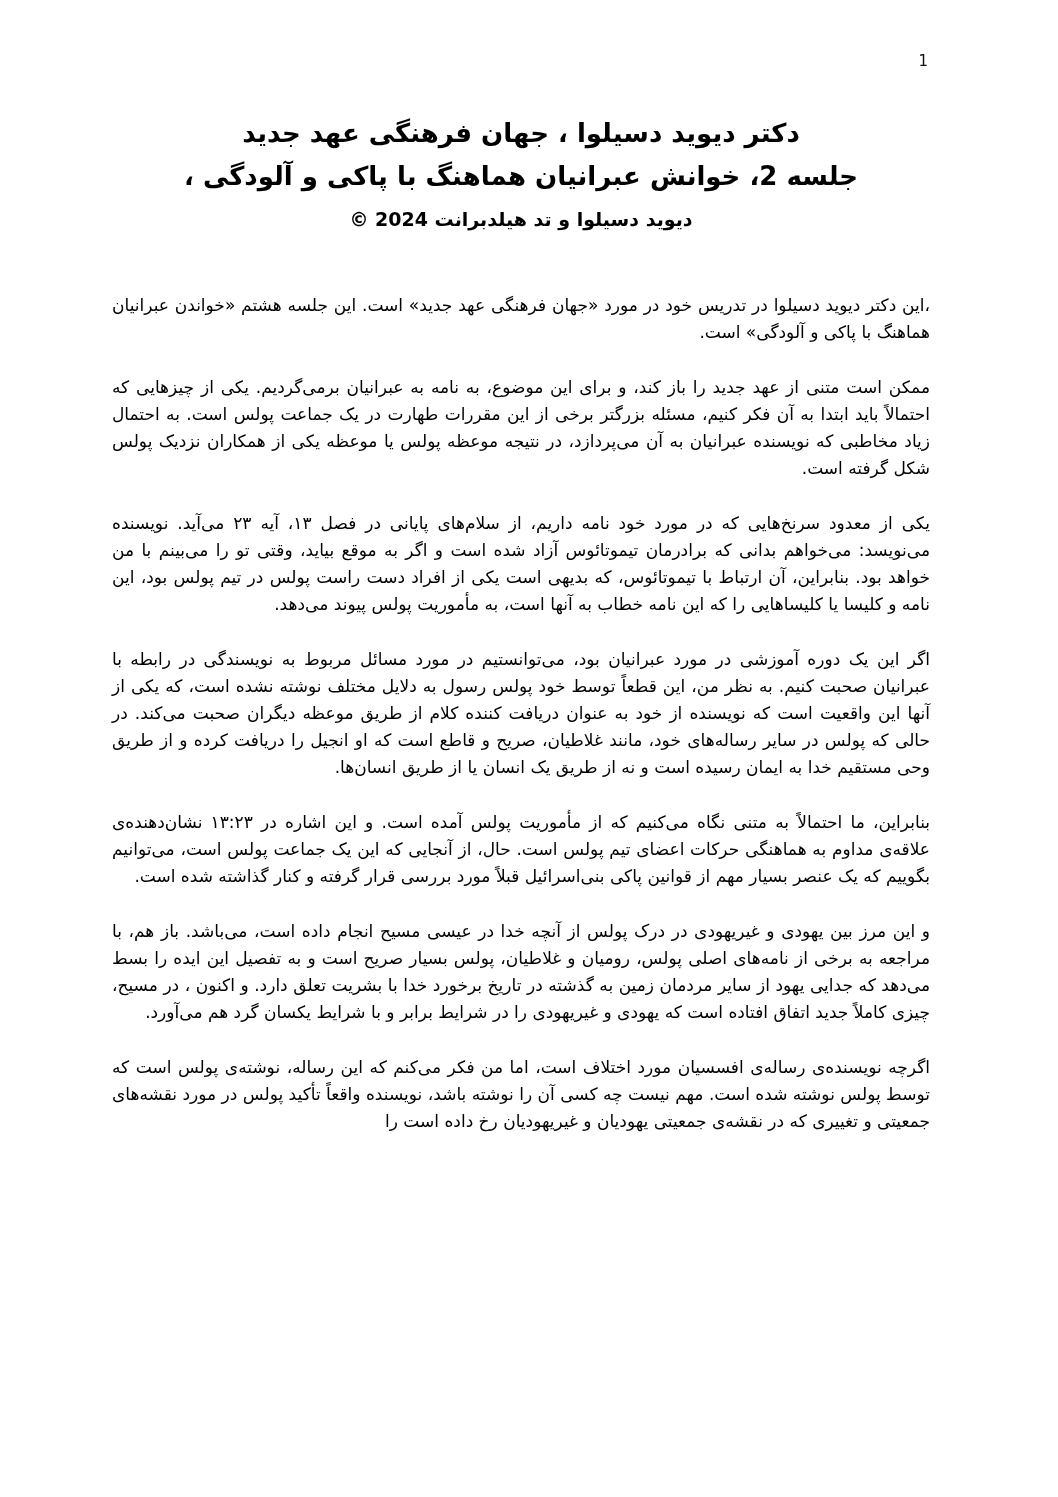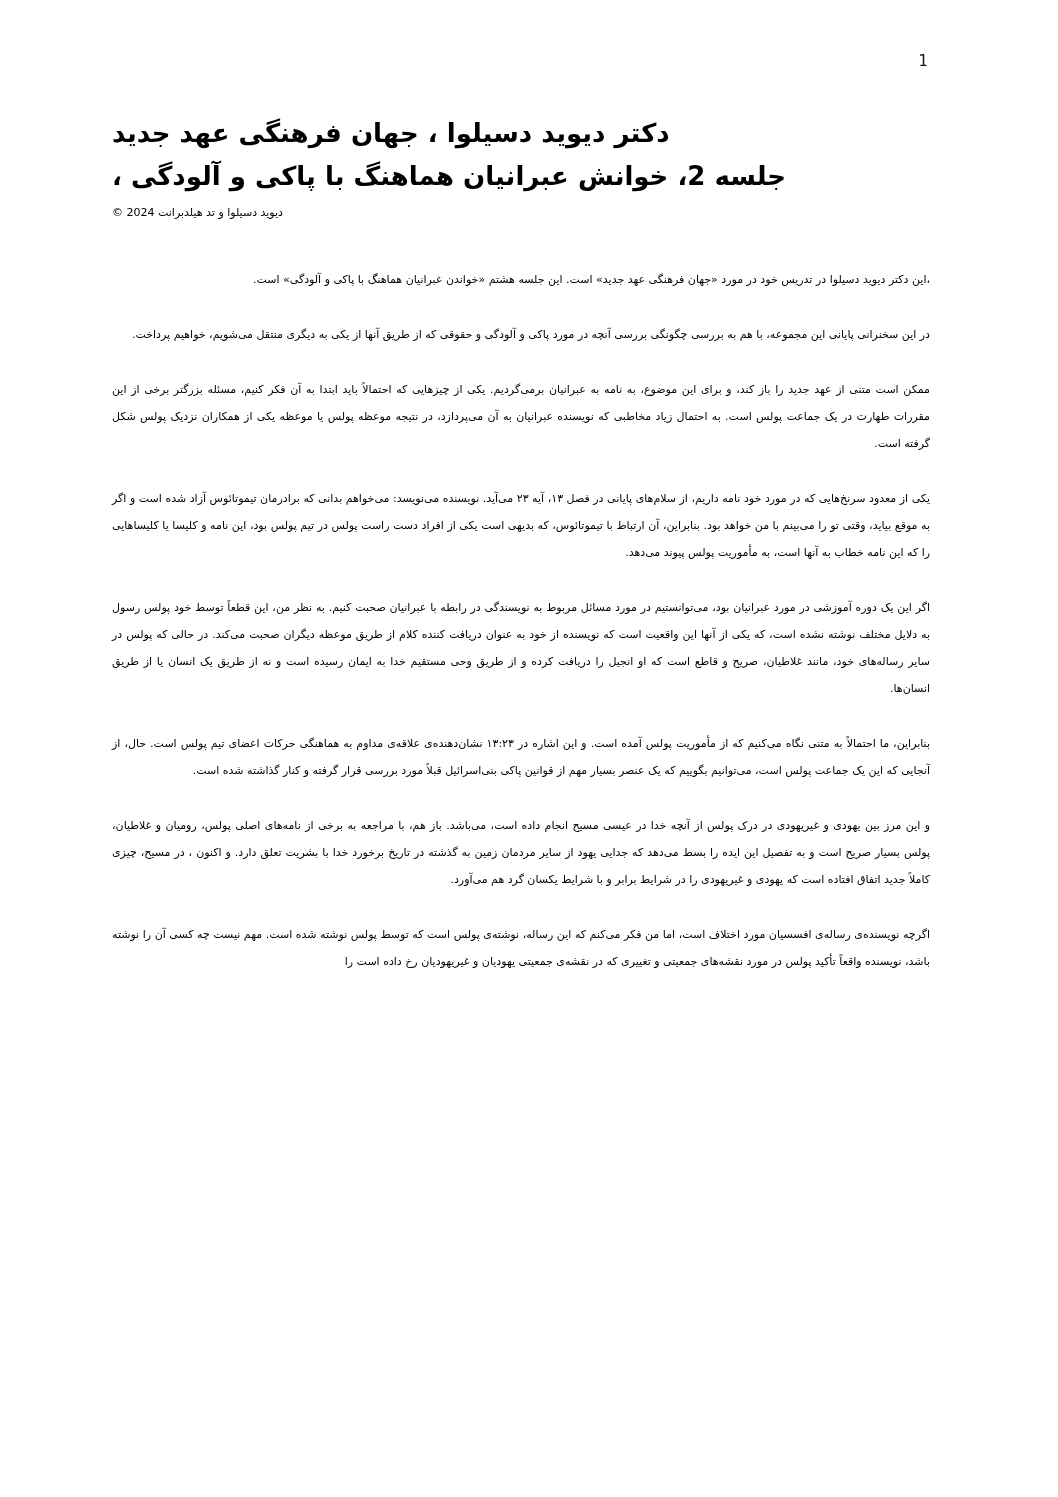--- a/index.html
+++ b/index.html
@@ -22,41 +22,41 @@
   .page-number {
     position: absolute;
     top: 52px;
     right: 130px;
     font-size: 15px;
     color: #111;
     direction: ltr;
   }
   .title-block {
     margin-top: 62px;
-    text-align: left;
+    text-align: center;
     direction: rtl;
   }
   .title-line {
     font-size: 26px;
     font-weight: bold;
     line-height: 1.65;
     margin: 0;
   }
   .copyright-line {
-    font-size: 11px;
-    font-weight: normal;
+    font-size: 19px;
+    font-weight: bold;
     line-height: 1.6;
     margin-top: 6px;
     direction: rtl;
   }
   .body-text {
-    margin-top: 45px;
+    margin-top: 58px;
     direction: rtl;
     text-align: justify;
-    font-size: 11px;
+    font-size: 17px;
     line-height: 27px;
   }
   .body-text p {
     margin: 0 0 28px 0;
   }
 </style>
 </head>
 <body>
 
 <div class="page">
@@ -64,21 +64,20 @@
   <div class="page-number">1</div>
 
   <div class="title-block">
     <h1 class="title-line">دکتر دیوید دسیلوا ، جهان فرهنگی عهد جدید</h1>
     <h1 class="title-line">جلسه 2، خوانش عبرانیان هماهنگ با پاکی و آلودگی ،</h1>
     <div class="copyright-line">دیوید دسیلوا و تد هیلدبرانت 2024 ©</div>
   </div>
 
   <div class="body-text">
     <p>،این دکتر دیوید دسیلوا در تدریس خود در مورد «جهان فرهنگی عهد جدید» است. این جلسه هشتم «خواندن عبرانیان هماهنگ با پاکی و آلودگی» است.</p>
-    <p>در این سخنرانی پایانی این مجموعه، با هم به بررسی چگونگی بررسی آنچه در مورد پاکی و آلودگی و حقوقی که از طریق آنها از یکی به دیگری منتقل می‌شویم، خواهیم پرداخت.</p>
     <p>ممکن است متنی از عهد جدید را باز کند، و برای این موضوع، به نامه به عبرانیان برمی‌گردیم. یکی از چیزهایی که احتمالاً باید ابتدا به آن فکر کنیم، مسئله بزرگتر برخی از این مقررات طهارت در یک جماعت پولس است. به احتمال زیاد مخاطبی که نویسنده عبرانیان به آن می‌پردازد، در نتیجه موعظه پولس یا موعظه یکی از همکاران نزدیک پولس شکل گرفته است.</p>
     <p>یکی از معدود سرنخ‌هایی که در مورد خود نامه داریم، از سلام‌های پایانی در فصل ۱۳، آیه ۲۳ می‌آید. نویسنده می‌نویسد: می‌خواهم بدانی که برادرمان تیموتائوس آزاد شده است و اگر به موقع بیاید، وقتی تو را می‌بینم با من خواهد بود. بنابراین، آن ارتباط با تیموتائوس، که بدیهی است یکی از افراد دست راست پولس در تیم پولس بود، این نامه و کلیسا یا کلیساهایی را که این نامه خطاب به آنها است، به مأموریت پولس پیوند می‌دهد.</p>
     <p>اگر این یک دوره آموزشی در مورد عبرانیان بود، می‌توانستیم در مورد مسائل مربوط به نویسندگی در رابطه با عبرانیان صحبت کنیم. به نظر من، این قطعاً توسط خود پولس رسول به دلایل مختلف نوشته نشده است، که یکی از آنها این واقعیت است که نویسنده از خود به عنوان دریافت کننده کلام از طریق موعظه دیگران صحبت می‌کند. در حالی که پولس در سایر رساله‌های خود، مانند غلاطیان، صریح و قاطع است که او انجیل را دریافت کرده و از طریق وحی مستقیم خدا به ایمان رسیده است و نه از طریق یک انسان یا از طریق انسان‌ها.</p>
     <p>بنابراین، ما احتمالاً به متنی نگاه می‌کنیم که از مأموریت پولس آمده است. و این اشاره در ۱۳:۲۳ نشان‌دهنده‌ی علاقه‌ی مداوم به هماهنگی حرکات اعضای تیم پولس است. حال، از آنجایی که این یک جماعت پولس است، می‌توانیم بگوییم که یک عنصر بسیار مهم از قوانین پاکی بنی‌اسرائیل قبلاً مورد بررسی قرار گرفته و کنار گذاشته شده است.</p>
     <p>و این مرز بین یهودی و غیریهودی در درک پولس از آنچه خدا در عیسی مسیح انجام داده است، می‌باشد. باز هم، با مراجعه به برخی از نامه‌های اصلی پولس، رومیان و غلاطیان، پولس بسیار صریح است و به تفصیل این ایده را بسط می‌دهد که جدایی یهود از سایر مردمان زمین به گذشته در تاریخ برخورد خدا با بشریت تعلق دارد. و اکنون ، در مسیح، چیزی کاملاً جدید اتفاق افتاده است که یهودی و غیریهودی را در شرایط برابر و با شرایط یکسان گرد هم می‌آورد.</p>
     <p>اگرچه نویسنده‌ی رساله‌ی افسسیان مورد اختلاف است، اما من فکر می‌کنم که این رساله، نوشته‌ی پولس است که توسط پولس نوشته شده است. مهم نیست چه کسی آن را نوشته باشد، نویسنده واقعاً تأکید پولس در مورد نقشه‌های جمعیتی و تغییری که در نقشه‌ی جمعیتی یهودیان و غیریهودیان رخ داده است را</p>
   </div>
 
 </div>
 

